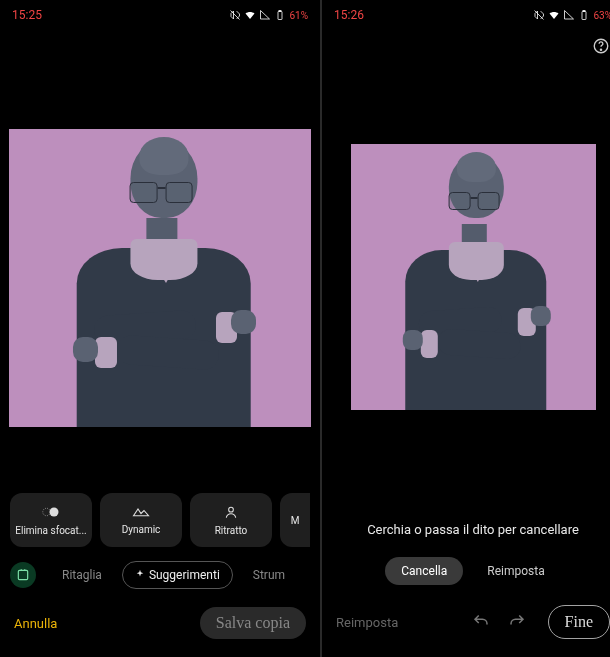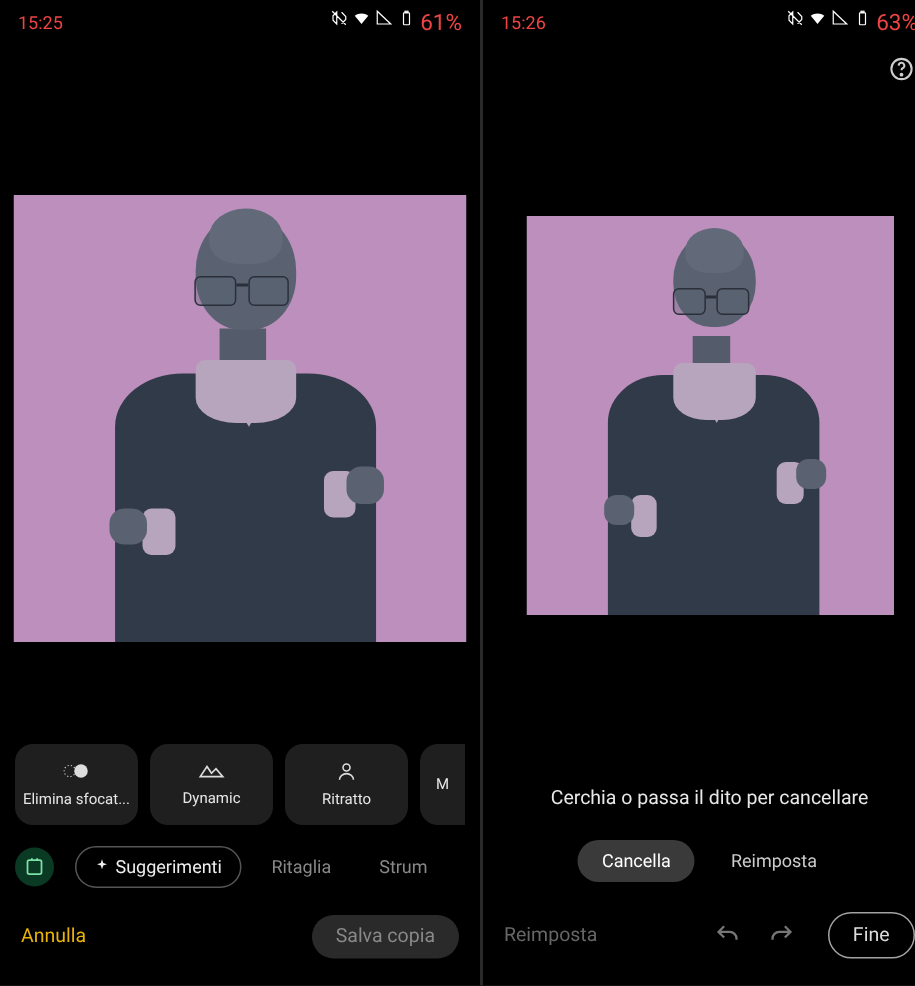--- a/index.html
+++ b/index.html
@@ -25,23 +25,23 @@
     height: 30px;
     display: flex;
     justify-content: space-between;
     align-items: center;
     padding: 12px 12px;
     color: #ef4444;
     font-size: 12px;
   }
   .status-right {
     display: flex;
-    align-items: flex-start;
+    align-items: flex-end;
     gap: 3px;
-    font-size: 15px;
+    font-size: 10px;
   }
   .status-icon { width: 12px; height: 12px; display: inline-flex; }
   .header-row {
     height: 36px;
     display: flex;
     justify-content: flex-end;
     align-items: center;
     padding: 0 14px;
   }
   .helpbtn { color: #ccc; }
@@ -229,21 +229,22 @@
   .txt-btn {
     color: #eab308;
     font-size: 13px;
   }
   .txt-btn.dim { color: #666; }
   .pill-btn {
     padding: 7px 16px;
     border-radius: 18px;
     background: #2a2a2a;
     color: #888;
-    font-size: 13px;
+    font-size: 16px;
+    font-family: Liberation Serif, serif;
   }
   .pill-btn.outline {
     background: transparent;
     border: 1px solid #a3a3a3;
     color: #ddd;
   }
   .mode-pills {
     display: flex;
     justify-content: center;
     gap: 8px;
@@ -351,27 +352,27 @@
     </div>
   </div>
 
   <div class="tabs-row">
     <span class="small-sq">
       <svg width="14" height="14" viewBox="0 0 24 24" fill="none" stroke="currentColor" stroke-width="2">
           <rect x="4" y="4" width="16" height="16" rx="2"></rect>
           <path d="M9 4v-2M15 4v-2"></path>
         </svg>
     </span>
+    <span class="tab-pill">Ritaglia</span>
     <span class="tab-pill active">
       <span><svg width="10" height="10" viewBox="0 0 24 24" fill="#eee">
             <path d="M12 2l2 6 6 2-6 2-2 6-2-6-6-2 6-2z"></path>
           </svg></span>
       <span>Suggerimenti</span>
     </span>
-    <span class="tab-pill">Ritaglia</span>
     <span class="tab-pill">Strum</span>
   </div>
 
   <div class="bottom-bar">
     <span class="txt-btn">Annulla</span>
     <span class="pill-btn">Salva copia</span>
   </div>
 </div>
 
 <div class="gap"></div>

